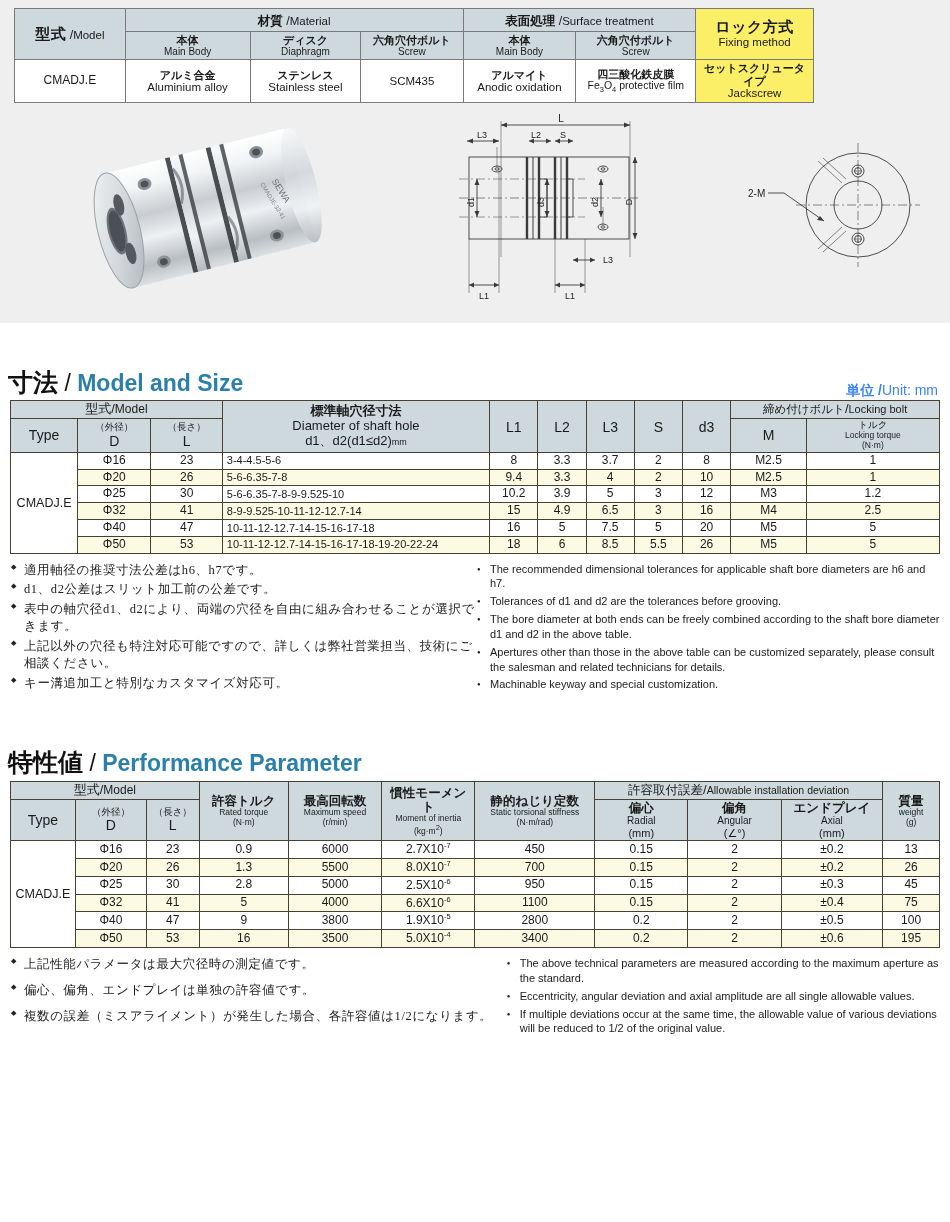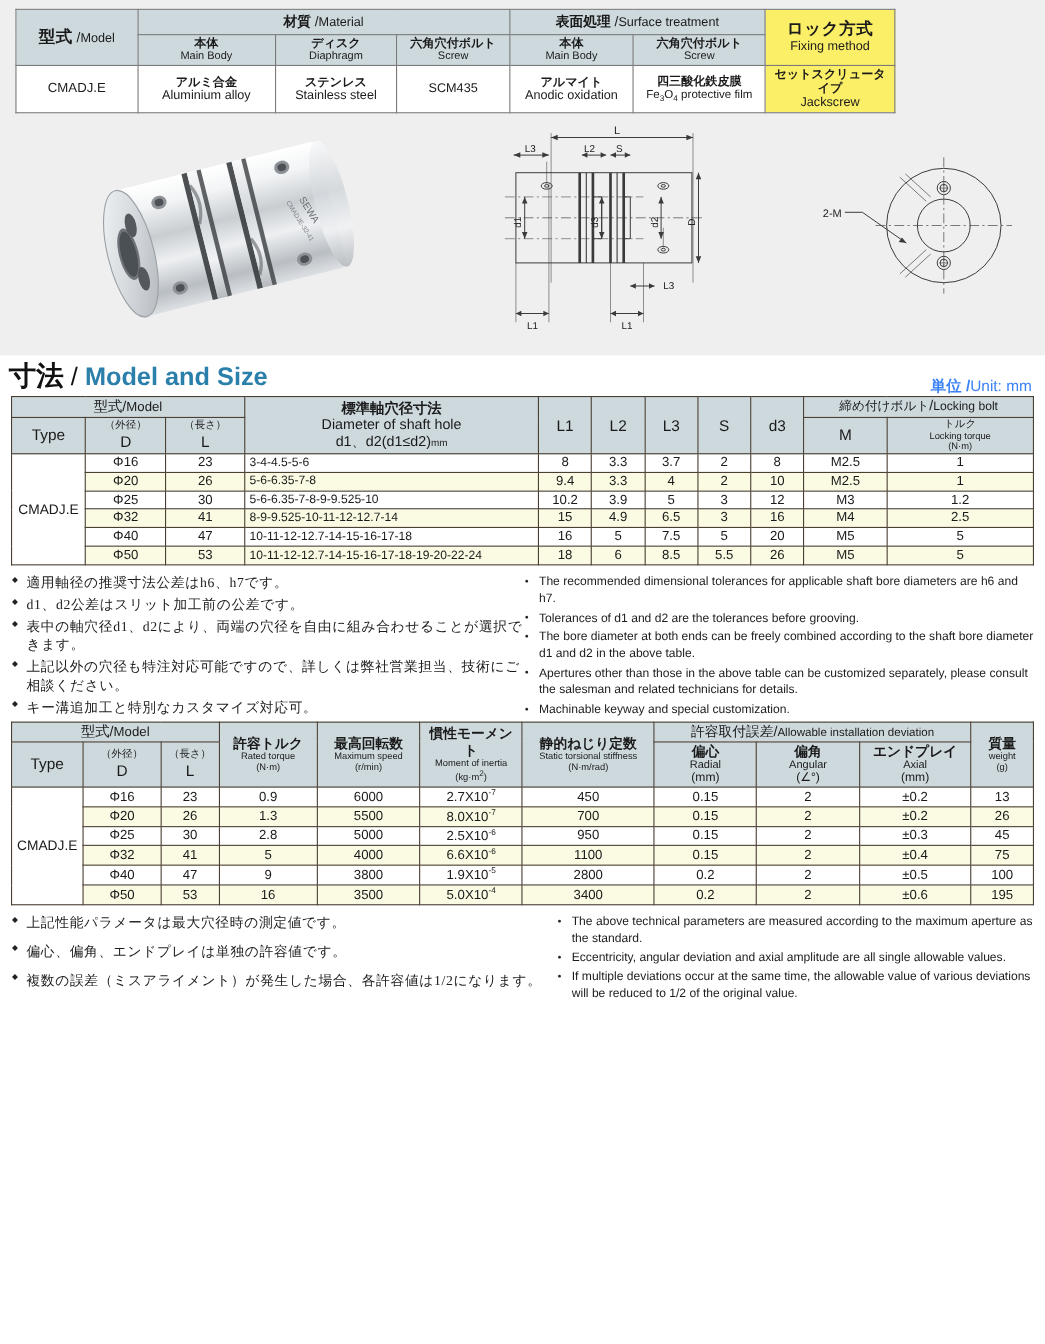--- a/index.html
+++ b/index.html
@@ -37,21 +37,21 @@
   .en-sm { font-size:10px; font-weight:normal; }
   .en-md { font-size:11.5px; }
   .slash { font-weight:normal; font-size:12.5px; }
   .mat .model-cell { font-size:12px; }
 
   .figures { position:relative; height:210px; }
 
   
   .sec-title {
     font-size:25px; font-weight:bold; color:#111;
-    padding:6px 0 4px 8px; line-height:1.1; white-space:nowrap;
+    padding:6px 0 4px 8px; line-height:1.1; white-space:nowrap;margin-top:40px;
   }
   .sec-title .en { color:#2b7fab; font-size:23px; font-weight:bold; }
   .sec-title .sl { color:#111; font-weight:normal; font-size:23px; }
   .unit-note { font-size:14px; font-weight:bold; color:#3b82f6; }
   .unit-note .en { font-weight:normal; }
   .title-row { display:flex; align-items:flex-end; justify-content:space-between; padding-right:12px; }
 
   
   table.dt {
     border-collapse:collapse;
@@ -507,20 +507,23 @@
       <ul>
         <li>The recommended dimensional tolerances for applicable shaft bore diameters are h6 and h7.</li>
         <li>Tolerances of d1 and d2 are the tolerances before grooving.</li>
         <li>The bore diameter at both ends can be freely combined according to the shaft bore diameter d1 and d2 in the above table.</li>
         <li>Apertures other than those in the above table can be customized separately, please consult the salesman and related technicians for details.</li>
         <li>Machinable keyway and special customization.</li>
       </ul>
     </div>
   </div>
 
+  <div class="sec-title" style="padding-top:14px;">
+    <span>特性値</span><span class="sl"> / </span><span class="en">Performance Parameter</span>
+  </div>
 
   <table class="dt">
     <colgroup>
       <col style="width:64px">
         <col style="width:70px">
         <col style="width:52px">
       <col style="width:88px">
         <col style="width:92px">
         <col style="width:92px">
         <col style="width:118px">

